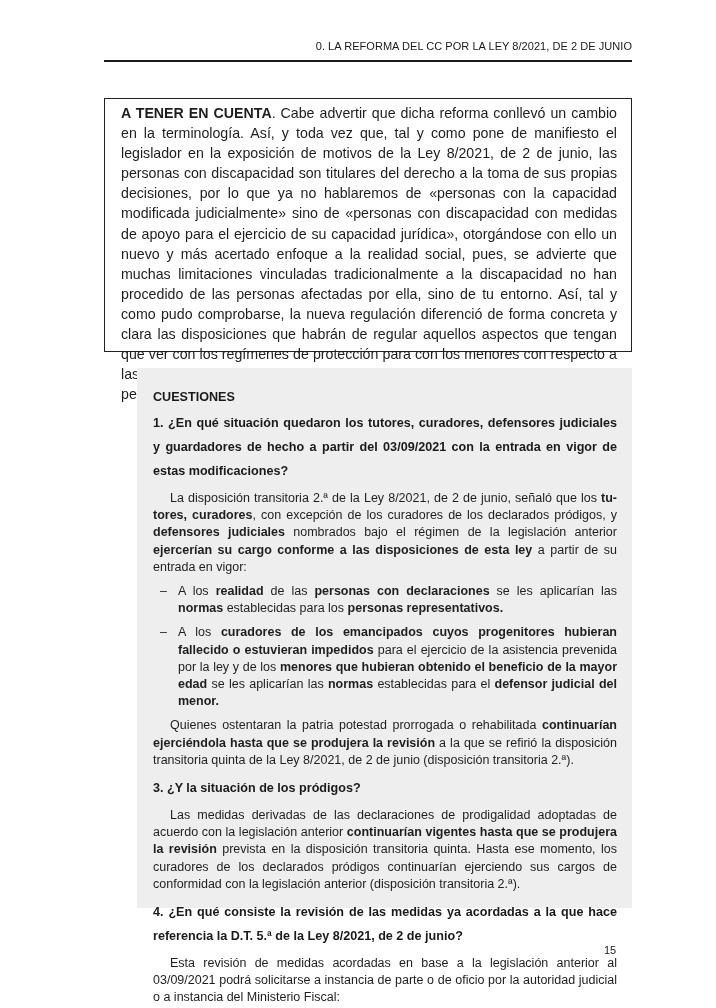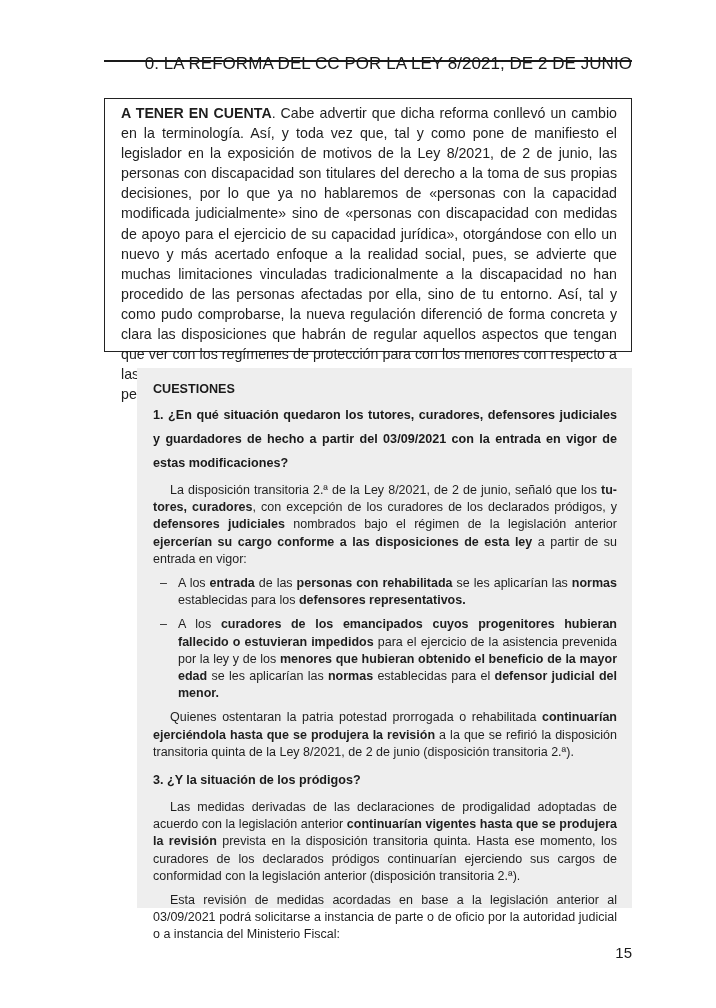--- a/index.html
+++ b/index.html
@@ -1,70 +1,71 @@
 <!DOCTYPE html>
 <html><head>
 <meta charset="utf-8">
 <style>
   html, body { margin: 0; padding: 0; }
   body {
     width: 716px; height: 1008px; background: #ffffff; position: relative; overflow: hidden;
     font-family: "Liberation Sans", sans-serif; color: #1a1a1a;
   }
   .running-header {
-    position: absolute; left: 104px; width: 528px; top: 54px;
-    text-align: right; font-size: 17px; letter-spacing: 0.05px; color: #1a1a1a;
+    position: absolute; left: 104px; width: 528px; top: 40px;
+    text-align: right; font-size: 11px; letter-spacing: 0.05px; color: #1a1a1a;
   }
   .header-rule {
     position: absolute; left: 104px; width: 528px; top: 60px; height: 2px; background: #1a1a1a;
   }
   .note-box {
     position: absolute; left: 104px; top: 98px; width: 528px; height: 254px;
     border: 1.2px solid #222; box-sizing: border-box;
     padding: 4px 14px 0 16px;
   }
   .note-box p {
     margin: 0; font-size: 14.2px; line-height: 20.1px; text-align: justify; color: #1e1e1e;
     hyphens: manual;
   }
   .note-box .lead { font-weight: bold; }
   .panel {
     position: absolute; left: 137px; top: 368px; width: 495px; height: 540px;
-    background: #eeeeee; box-sizing: border-box; padding: 14px 15px 0 16px;
+    background: #eeeeee; box-sizing: border-box; padding: 22px 15px 0 16px;
   }
   .panel-title { font-weight: bold; font-size: 12.6px; margin: 0 0 7px 0; color: #1a1a1a; }
   .q { font-weight: bold; font-size: 12.6px; line-height: 24px; margin: 0 0 7px 0; text-align: justify; color: #1a1a1a; }
   .para { font-size: 12.5px; line-height: 17.2px; margin: 0 0 7px 0; text-align: justify; text-indent: 17px; color: #1e1e1e; }
   .para b, .li b { font-weight: bold; }
   ul.dash { list-style: none; margin: 0 0 7px 0; padding: 0; }
   .li { position: relative; padding-left: 25px; font-size: 12.5px; line-height: 17.2px; text-align: justify; margin: 0 0 7px 0; color: #1e1e1e; }
   .li .dash-mark { position: absolute; left: 7px; top: 0; }
-  .page-number { position: absolute; left: 604px; width: 28px; top: 944px; text-align: right; font-size: 15px; color: #1a1a1a; }
+  .page-number { position: absolute; left: 604px; width: 28px; top: 944px; text-align: left; font-size: 11px; color: #1a1a1a; }
 </style>
 </head>
 <body>
 
 <div class="running-header">0. LA REFORMA DEL CC POR LA LEY 8/2021, DE 2 DE JUNIO</div>
 <div class="header-rule"></div>
 
 <div class="note-box">
   <p><span class="lead">A TENER EN CUENTA</span><span>. Cabe advertir que dicha reforma conllevó un cambio en la terminología. Así, y toda vez que, tal y como pone de manifiesto el legislador en la exposición de motivos de la Ley 8/2021, de 2 de junio, las personas con discapacidad son titulares del derecho a la toma de sus propias decisiones, por lo que ya no hablaremos de «personas con la capacidad modificada judicialmen­te» sino de «personas con discapacidad con medidas de apoyo para el ejercicio de su capacidad jurídica», otorgándose con ello un nuevo y más acertado enfo­que a la realidad social, pues, se advierte que muchas limitaciones vinculadas tradicionalmente a la discapacidad no han procedido de las personas afectadas por ella, sino de tu entorno. Así, tal y como pudo comprobarse, la nueva re­gulación diferenció de forma concreta y clara las disposiciones que habrán de regular aquellos aspectos que tengan que ver con los regímenes de protección para con los menores con respecto a las concernientes a las instituciones y medidas de apoyo aplicables a las personas con discapacidad para el ejercicio de su capacidad jurídica.</span></p>
 </div>
 
 <div class="panel">
   <div class="panel-title">CUESTIONES</div>
 
   <div class="q">1. ¿En qué situación quedaron los tutores, curadores, defensores judiciales y guardadores de hecho a partir del 03/09/2021 con la entrada en vigor de estas modificaciones?</div>
   <p class="para"><span>La disposición transitoria 2.ª de la Ley 8/2021, de 2 de junio, señaló que los </span><b>tu­tores, curadores</b><span>, con excepción de los curadores de los declarados pródigos, y </span><b>de­fensores judiciales</b><span> nombrados bajo el régimen de la legislación anterior </span><b>ejercerían su cargo conforme a las disposiciones de esta ley</b><span> a partir de su entrada en vigor:</span></p>
   <ul class="dash">
-    <li class="li"><span class="dash-mark">–</span><span><span>A los </span><b>entrada</b><span> de las </span><b>personas con rehabilitada</b><span> se les aplicarían las </span><b>normas</b><span> establecidas para los </span><b>defensores representativos.</b></span></li>
+    <li class="li"><span class="dash-mark">–</span><span><span>A los </span><b>realidad</b><span> de las </span><b>personas con declaraciones</b><span> se les aplicarían las </span><b>normas</b><span> establecidas para los </span><b>personas representativos.</b></span></li>
     <li class="li"><span class="dash-mark">–</span><span><span>A los </span><b>curadores de los emancipados cuyos progenitores hubieran fallecido o estuvieran impedidos</b><span> para el ejercicio de la asistencia prevenida por la ley y de los </span><b>menores que hubieran obtenido el beneficio de la mayor edad</b><span> se les aplicarían las </span><b>normas</b><span> establecidas para el </span><b>defensor judicial del menor.</b></span></li>
   </ul>
 
   <p class="para"><span>Quienes ostentaran la patria potestad prorrogada o rehabilitada </span><b>continuarían ejerciéndola hasta que se produjera la revisión</b><span> a la que se refirió la disposición transitoria quinta de la Ley 8/2021, de 2 de junio (disposición transitoria 2.ª).</span></p>
 
   <div class="q">3. ¿Y la situación de los pródigos?</div>
   <p class="para"><span>Las medidas derivadas de las declaraciones de prodigalidad adoptadas de acuer­do con la legislación anterior </span><b>continuarían vigentes hasta que se produjera la revi­sión</b><span> prevista en la disposición transitoria quinta. Hasta ese momento, los curadores de los declarados pródigos continuarían ejerciendo sus cargos de conformidad con la legislación anterior (disposición transitoria 2.ª).</span></p>
 
+  <div class="q">4. ¿En qué consiste la revisión de las medidas ya acordadas a la que hace refe­rencia la D.T. 5.ª de la Ley 8/2021, de 2 de junio?</div>
   <p class="para"><span>Esta revisión de medidas acordadas en base a la legislación anterior al 03/09/2021 podrá solicitarse a instancia de parte o de oficio por la autoridad judicial o a instan­cia del Ministerio Fiscal:</span></p>
 </div>
 
 <div class="page-number">15</div>
 
 </body></html>

